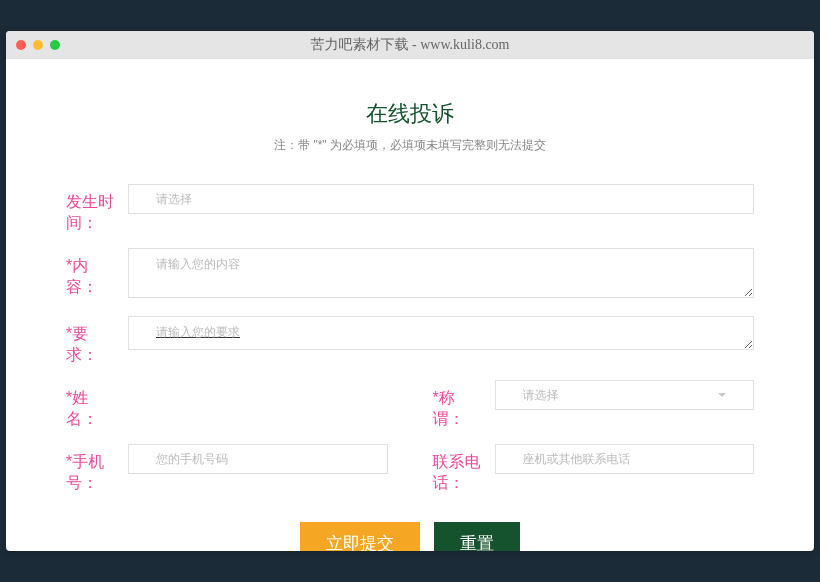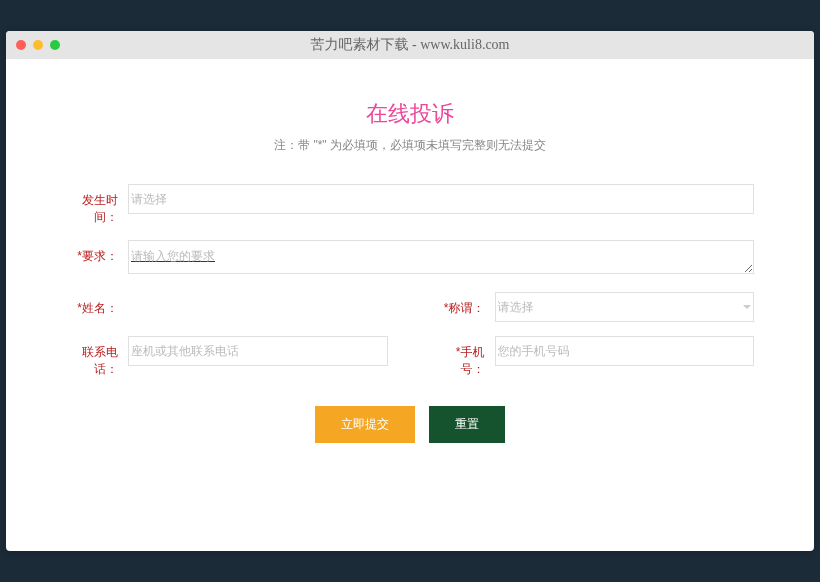--- a/index.html
+++ b/index.html
@@ -54,51 +54,51 @@
       color: #666;
       pointer-events: none;
       font-family: "KaiTi", "SimSun", serif;
     }
     .content {
       padding: 40px 60px 30px;
     }
     .heading {
       text-align: center;
       font-size: 22px;
-      color: #ec4899;
+      color: #14532d;
       font-weight: normal;
       margin-bottom: 8px;
     }
     .subheading {
       text-align: center;
       font-size: 12px;
       color: #888;
       margin-bottom: 30px;
     }
     .form-row {
       display: flex;
       align-items: flex-start;
       margin-bottom: 14px;
     }
     .form-label {
       width: 62px;
-      text-align: right;
-      font-size: 12px;
-      color: #b91c1c;
+      text-align: left;
+      font-size: 16px;
+      color: #ec4899;
       padding-top: 8px;
       padding-right: 10px;
       flex-shrink: 0;
     }
     .form-control {
       flex: 1;
     }
     input[type="text"], textarea, .select-box {
       width: 100%;
       border: 1px solid #e0e0e0;
-      padding: 7px 2px;
+      padding: 7px 27px;
       font-size: 12px;
       color: #333;
       font-family: inherit;
       background: #fff;
     }
     input[type="text"]::placeholder,
     textarea::placeholder,
     .placeholder {
       color: #bbb;
     }
@@ -144,21 +144,21 @@
     }
     .button-row {
       display: flex;
       justify-content: center;
       gap: 14px;
       margin-top: 28px;
     }
     .btn {
       border: none;
       padding: 10px 26px;
-      font-size: 12px;
+      font-size: 17px;
       cursor: pointer;
       font-family: inherit;
       color: #fff;
     }
     .btn-primary {
       background: #f5a623;
     }
     .btn-secondary {
       background: #14532d;
     }
@@ -180,20 +180,26 @@
     <h2 class="heading">在线投诉</h2>
     <p class="subheading">注：带 "*" 为必填项，必填项未填写完整则无法提交</p>
 
     <div class="form-row">
       <div class="form-label">发生时间：</div>
       <div class="form-control">
         <input type="text" class="input-short" placeholder="请选择" style="">
       </div>
     </div>
 
+    <div class="form-row">
+      <div class="form-label">*内容：</div>
+      <div class="form-control">
+        <textarea placeholder="请输入您的内容" style=""></textarea>
+      </div>
+    </div>
 
     <div class="form-row">
       <div class="form-label">*要求：</div>
       <div class="form-control">
         <textarea class="textarea-short" placeholder="请输入您的要求" style=""></textarea>
       </div>
     </div>
 
     <div class="two-col">
       <div class="col">
@@ -205,31 +211,31 @@
           <div class="select-box">
             <span class="placeholder">请选择</span>
             <span class="caret"></span>
           </div>
         </div>
       </div>
     </div>
 
     <div class="two-col" style="margin-top:14px">
       <div class="col">
+        <div class="form-label">*手机号：</div>
+        <div class="form-control">
+          <input type="text" placeholder="您的手机号码" style="">
+        </div>
+      </div>
+      <div class="col">
         <div class="form-label">联系电话：</div>
         <div class="form-control">
           <input type="text" placeholder="座机或其他联系电话" style="">
         </div>
       </div>
-      <div class="col">
-        <div class="form-label">*手机号：</div>
-        <div class="form-control">
-          <input type="text" placeholder="您的手机号码" style="">
-        </div>
-      </div>
     </div>
 
     <div class="button-row">
       <button class="btn btn-primary">立即提交</button>
       <button class="btn btn-secondary">重置</button>
     </div>
   </div>
 </div>
 
 </body></html>

